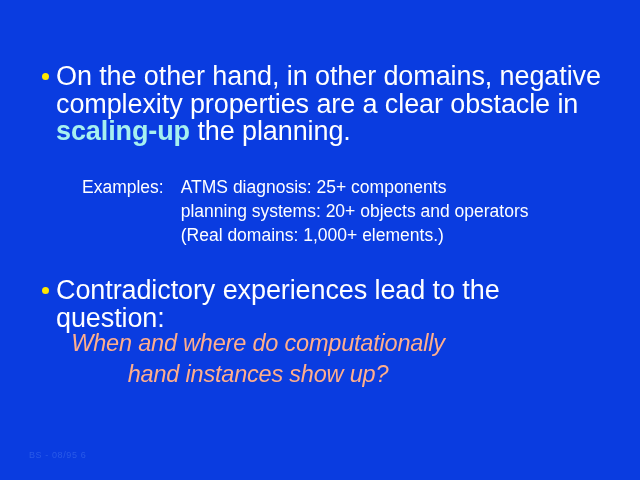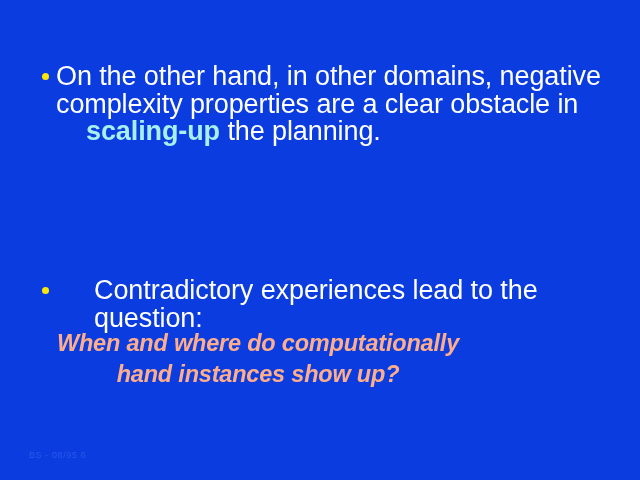--- a/index.html
+++ b/index.html
@@ -48,27 +48,25 @@
 
   #bullet-one {
     left: 42px;
     top: 63px;
     width: 560px;
   }
   #bullet-two {
     left: 42px;
     top: 277px;
     width: 570px;
-    gap: 38px;
   }
 
   .hl-scaling {
     color: #A6F0F0;
     font-weight: bold;
-    margin-left: 30px;
   }
 
   
   .examples {
     position: absolute;
     left: 82px;
     top: 175px;
     display: flex;
     align-items: flex-start;
     color: #FFFFFF;
@@ -90,21 +88,21 @@
   
   .question {
     position: absolute;
     left: 0;
     top: 328px;
     width: 516px;
     text-align: center;
     color: #FFAE8C;
     font-size: 23.5px;
     line-height: 31px;
-    font-weight: bold;
+    font-weight: normal;
     font-style: italic;
     letter-spacing: -0.2px;
   }
   .question div {
     white-space: nowrap;
   }
 
   
   .footer {
     position: absolute;
@@ -121,20 +119,28 @@
 
 <div class="slide">
 
   <div class="bullet-block" id="bullet-one">
     <span class="bullet-dot"></span>
     <div class="bullet-text"><span>On the other hand, in other domains, negative
 complexity properties are a clear obstacle in
 </span><span class="hl-scaling">scaling-up</span><span> the planning.</span></div>
   </div>
 
+  <div class="examples">
+    <div class="examples-label">Examples:</div>
+    <div class="examples-list">
+      <div>ATMS diagnosis: 25+ components</div>
+      <div>planning systems: 20+ objects and operators</div>
+      <div>(Real domains: 1,000+ elements.)</div>
+    </div>
+  </div>
 
   <div class="bullet-block" id="bullet-two">
     <span class="bullet-dot"></span>
     <div class="bullet-text">Contradictory experiences lead to the question:</div>
   </div>
 
   <div class="question">
     <div>When and where do computationally</div>
     <div>hand instances show up?</div>
   </div>

